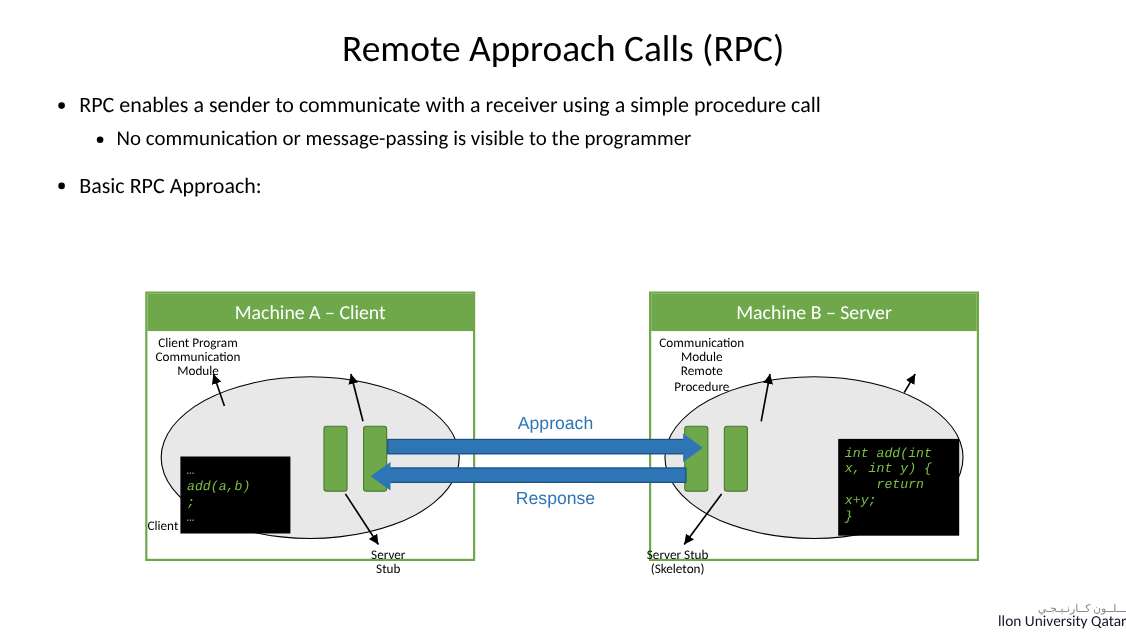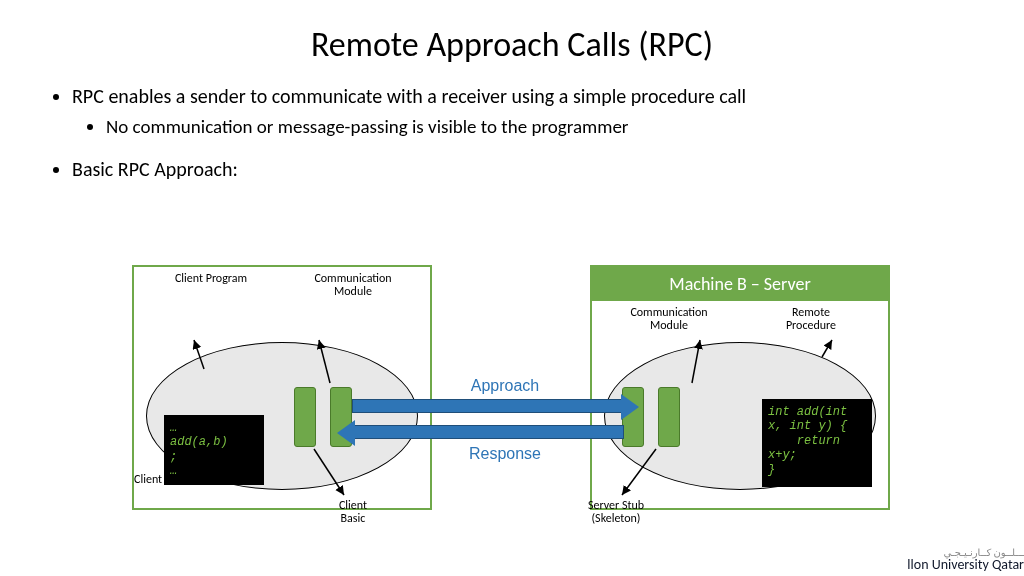--- a/index.html
+++ b/index.html
@@ -47,20 +47,21 @@
     font-size: 18px;
     padding: 6px 0;
   }
   .labels-row {
     display: flex;
     justify-content: space-around;
     font-size: 12px;
     text-align: center;
     padding: 5px 6px 0 6px;
     line-height: 1.1;
+    flex-direction: column;
   }
   .labels-row > div { width: 80px; }
   .ellipse {
     position: absolute;
     left: 12px; right: 12px;
     top: 75px; bottom: 18px;
     border: 1.5px solid #000;
     border-radius: 50%;
     background: #e8e8e8;
   }
@@ -167,20 +168,21 @@
       <li>No communication or message-passing is visible to the programmer</li>
     </ul>
     <div class="spacer"></div>
     <li>Basic RPC Approach:</li>
   </ul>
 </div>
 
 <div class="diagram-wrap">
 
   <div class="machine machine-a">
+    <div class="mheader">Machine A – Client</div>
     <div class="labels-row">
       <div>Client Program</div>
       <div>Communication Module</div>
     </div>
     <div class="ellipse"></div>
     <div class="proc-label">Client process</div>
     <div class="codebox code-a">…
 add(a,b)
 ;
 …</div>
@@ -217,21 +219,21 @@
       <line x1="230" y1="90" x2="240" y2="73" stroke="#000" stroke-width="1.5" marker-end="url(#ah)"></line>
       <line x1="64" y1="182" x2="30" y2="228" stroke="#000" stroke-width="1.5" marker-end="url(#ah)"></line>
     </svg>
   </div>
 
   <div class="req-arrow"></div>
   <div class="resp-arrow"></div>
   <div class="req-label">Approach</div>
   <div class="resp-label">Response</div>
 
-  <div class="below-label client-stub-lbl">Client Basic</div>
+  <div class="below-label client-stub-lbl">Server Stub</div>
   <div class="below-label server-stub-lbl">Server Stub (Skeleton)</div>
 
 </div>
 
 <div class="logo">
   <div class="ar">ـــلــون كــارنـيـجـي</div>
   <div class="uni"><span>llon University</span><span> Qatar</span></div>
 </div>
 
 </body></html>

